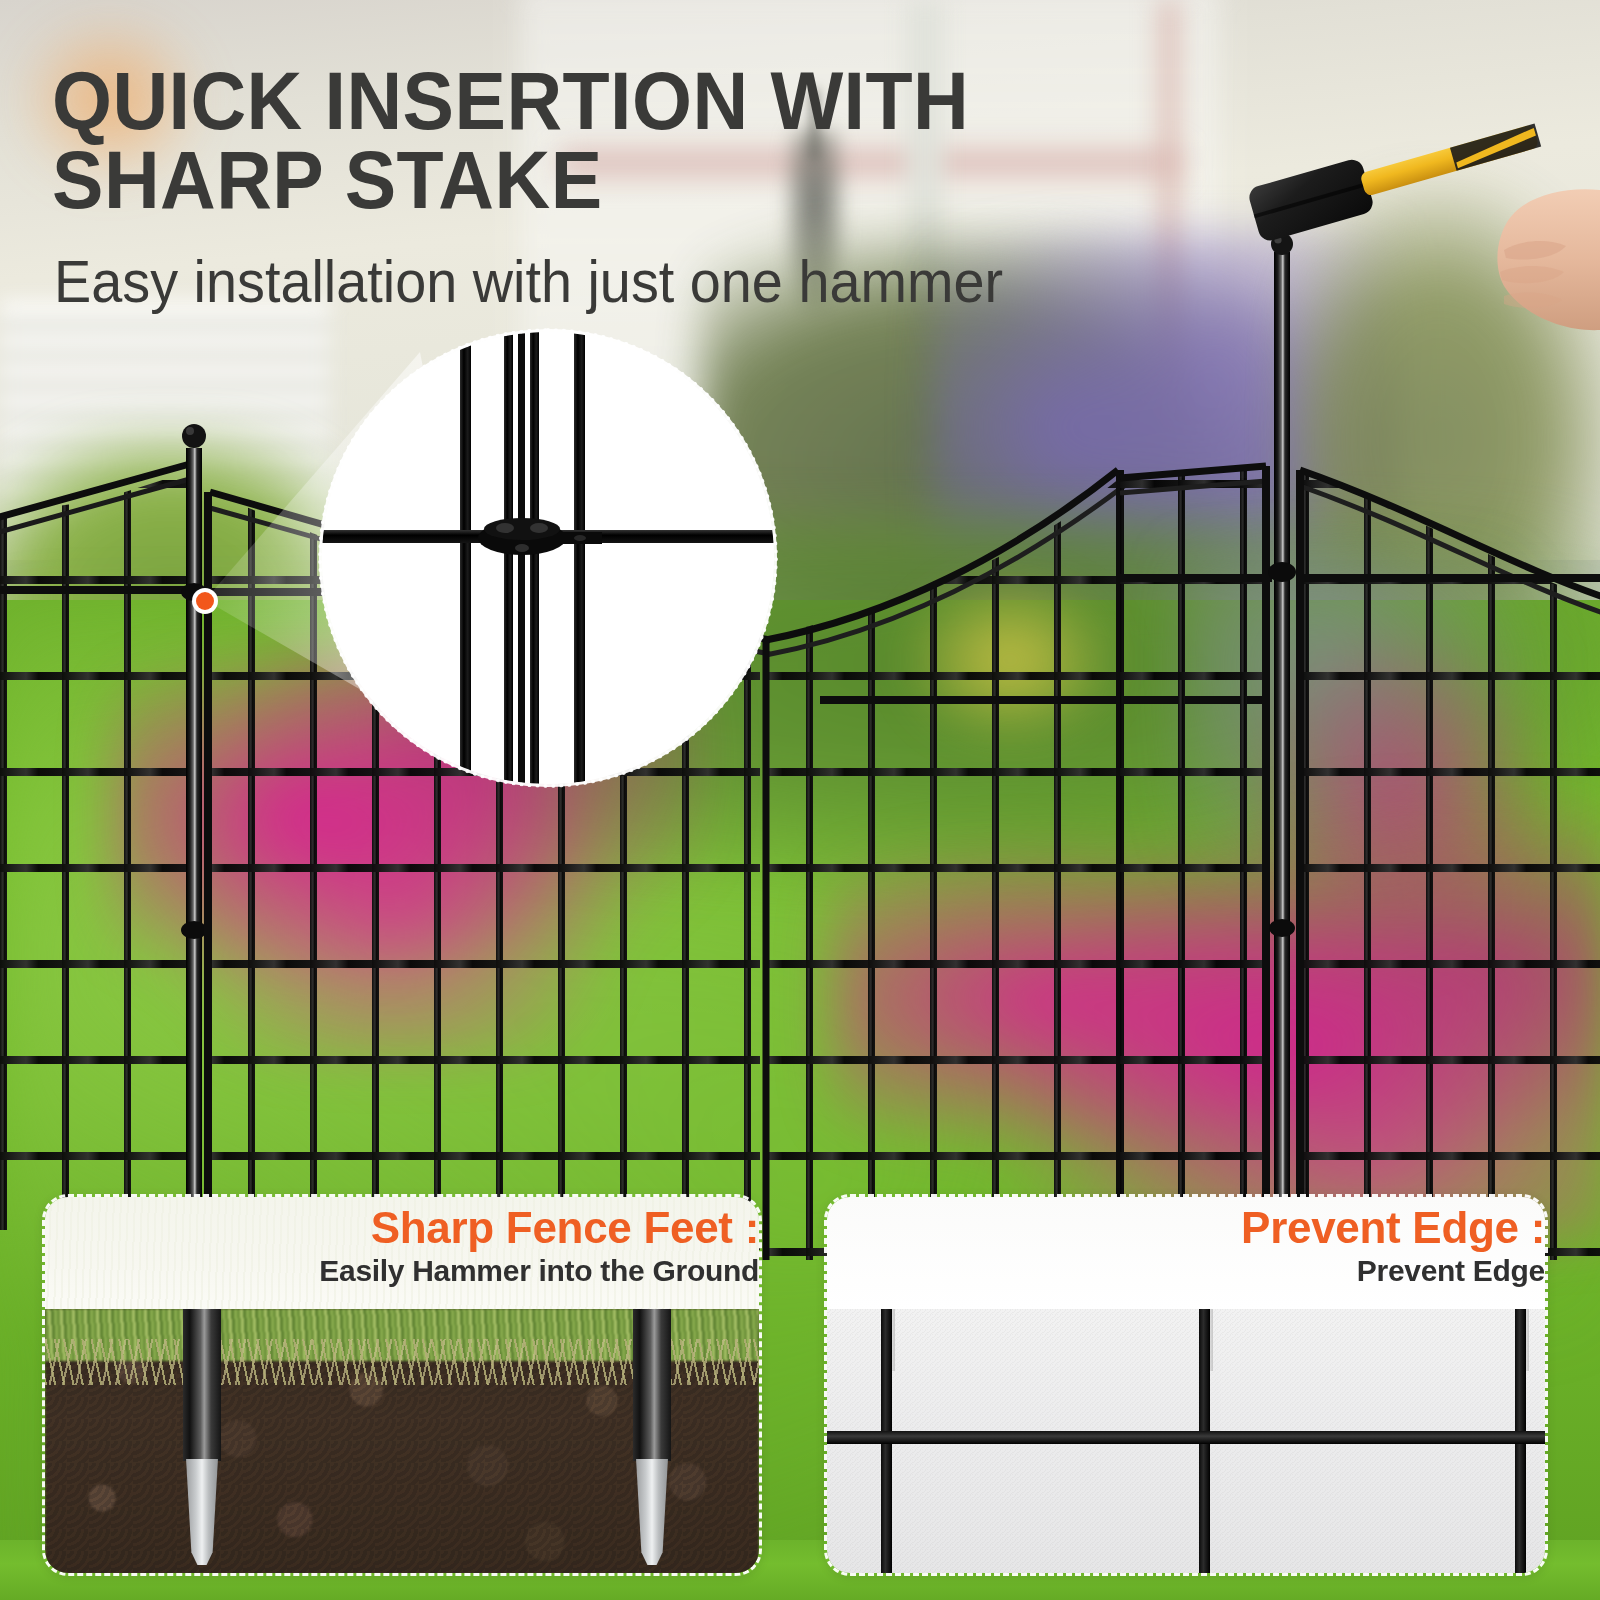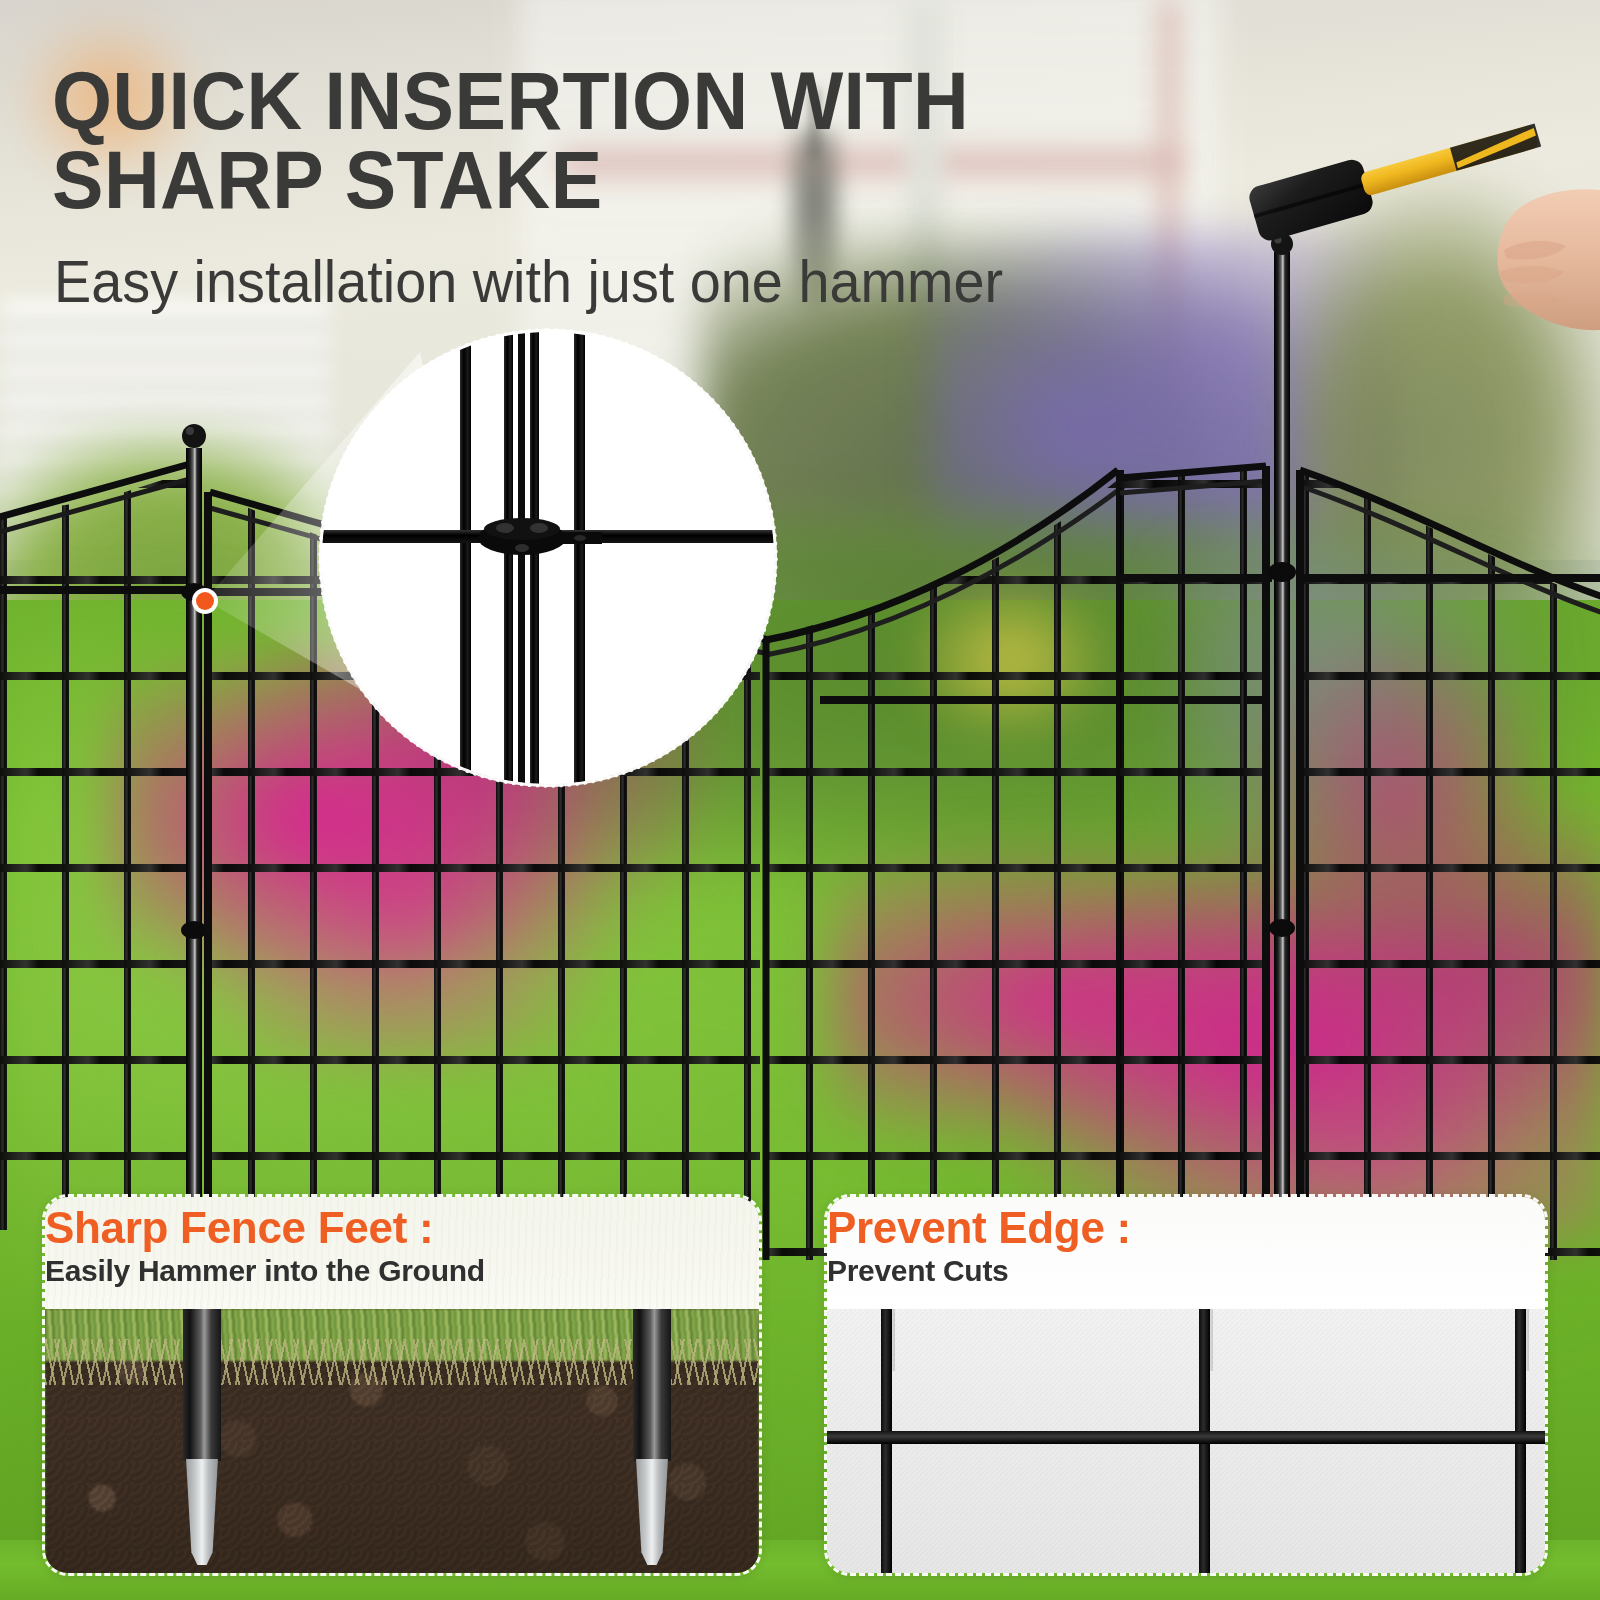--- a/index.html
+++ b/index.html
@@ -192,21 +192,21 @@
   #card-left  { left:42px;  top:1194px; width:720px; height:382px; }
   #card-right { left:824px; top:1194px; width:724px; height:382px; }
 
   .card-head {
     position:relative; height:112px;
     background:
       repeating-linear-gradient(92deg,
         rgba(255,255,255,.0) 0px, rgba(255,255,255,.0) 5px,
         rgba(238,240,226,.55) 5px, rgba(238,240,226,.55) 7px),
       linear-gradient(to bottom, #f4f5ec 0%, #f7f7f0 60%, #fbfbf6 100%);
-    text-align:left;
+    text-align:right;
   }
   #card-right .card-head {
     background:linear-gradient(to bottom, #fbfbfa 0%, #ffffff 100%);
   }
   .card-t1 {
     font-family:"Liberation Sans",sans-serif;
     font-weight:700; font-size:44px; color:#ef5f23;
     line-height:1.15; padding-top:6px; letter-spacing:-.3px;
   }
   .card-t2 {
@@ -544,21 +544,21 @@
       <div class="stake" id="stake-2">
         <div class="shaft"></div>
         <div class="tip"></div>
       </div>
     </div>
   </div>
 
   <div class="card" id="card-right">
     <div class="card-head">
       <div class="card-t1">Prevent Edge :</div>
-      <div class="card-t2">Prevent Cuts</div>
+      <div class="card-t2">Prevent Edge</div>
     </div>
     <div class="mesh-wrap">
       <div class="mesh-noise"></div>
       <div class="mv-tall" style="left:56px"></div>
       <div class="mv-tall" style="left:374px"></div>
       <div class="mv-tall" style="left:690px"></div>
       <div class="mv" style="left:54px"></div>
       <div class="mv" style="left:372px"></div>
       <div class="mv" style="left:688px"></div>
       <div class="mh" style="top:122px"></div>

